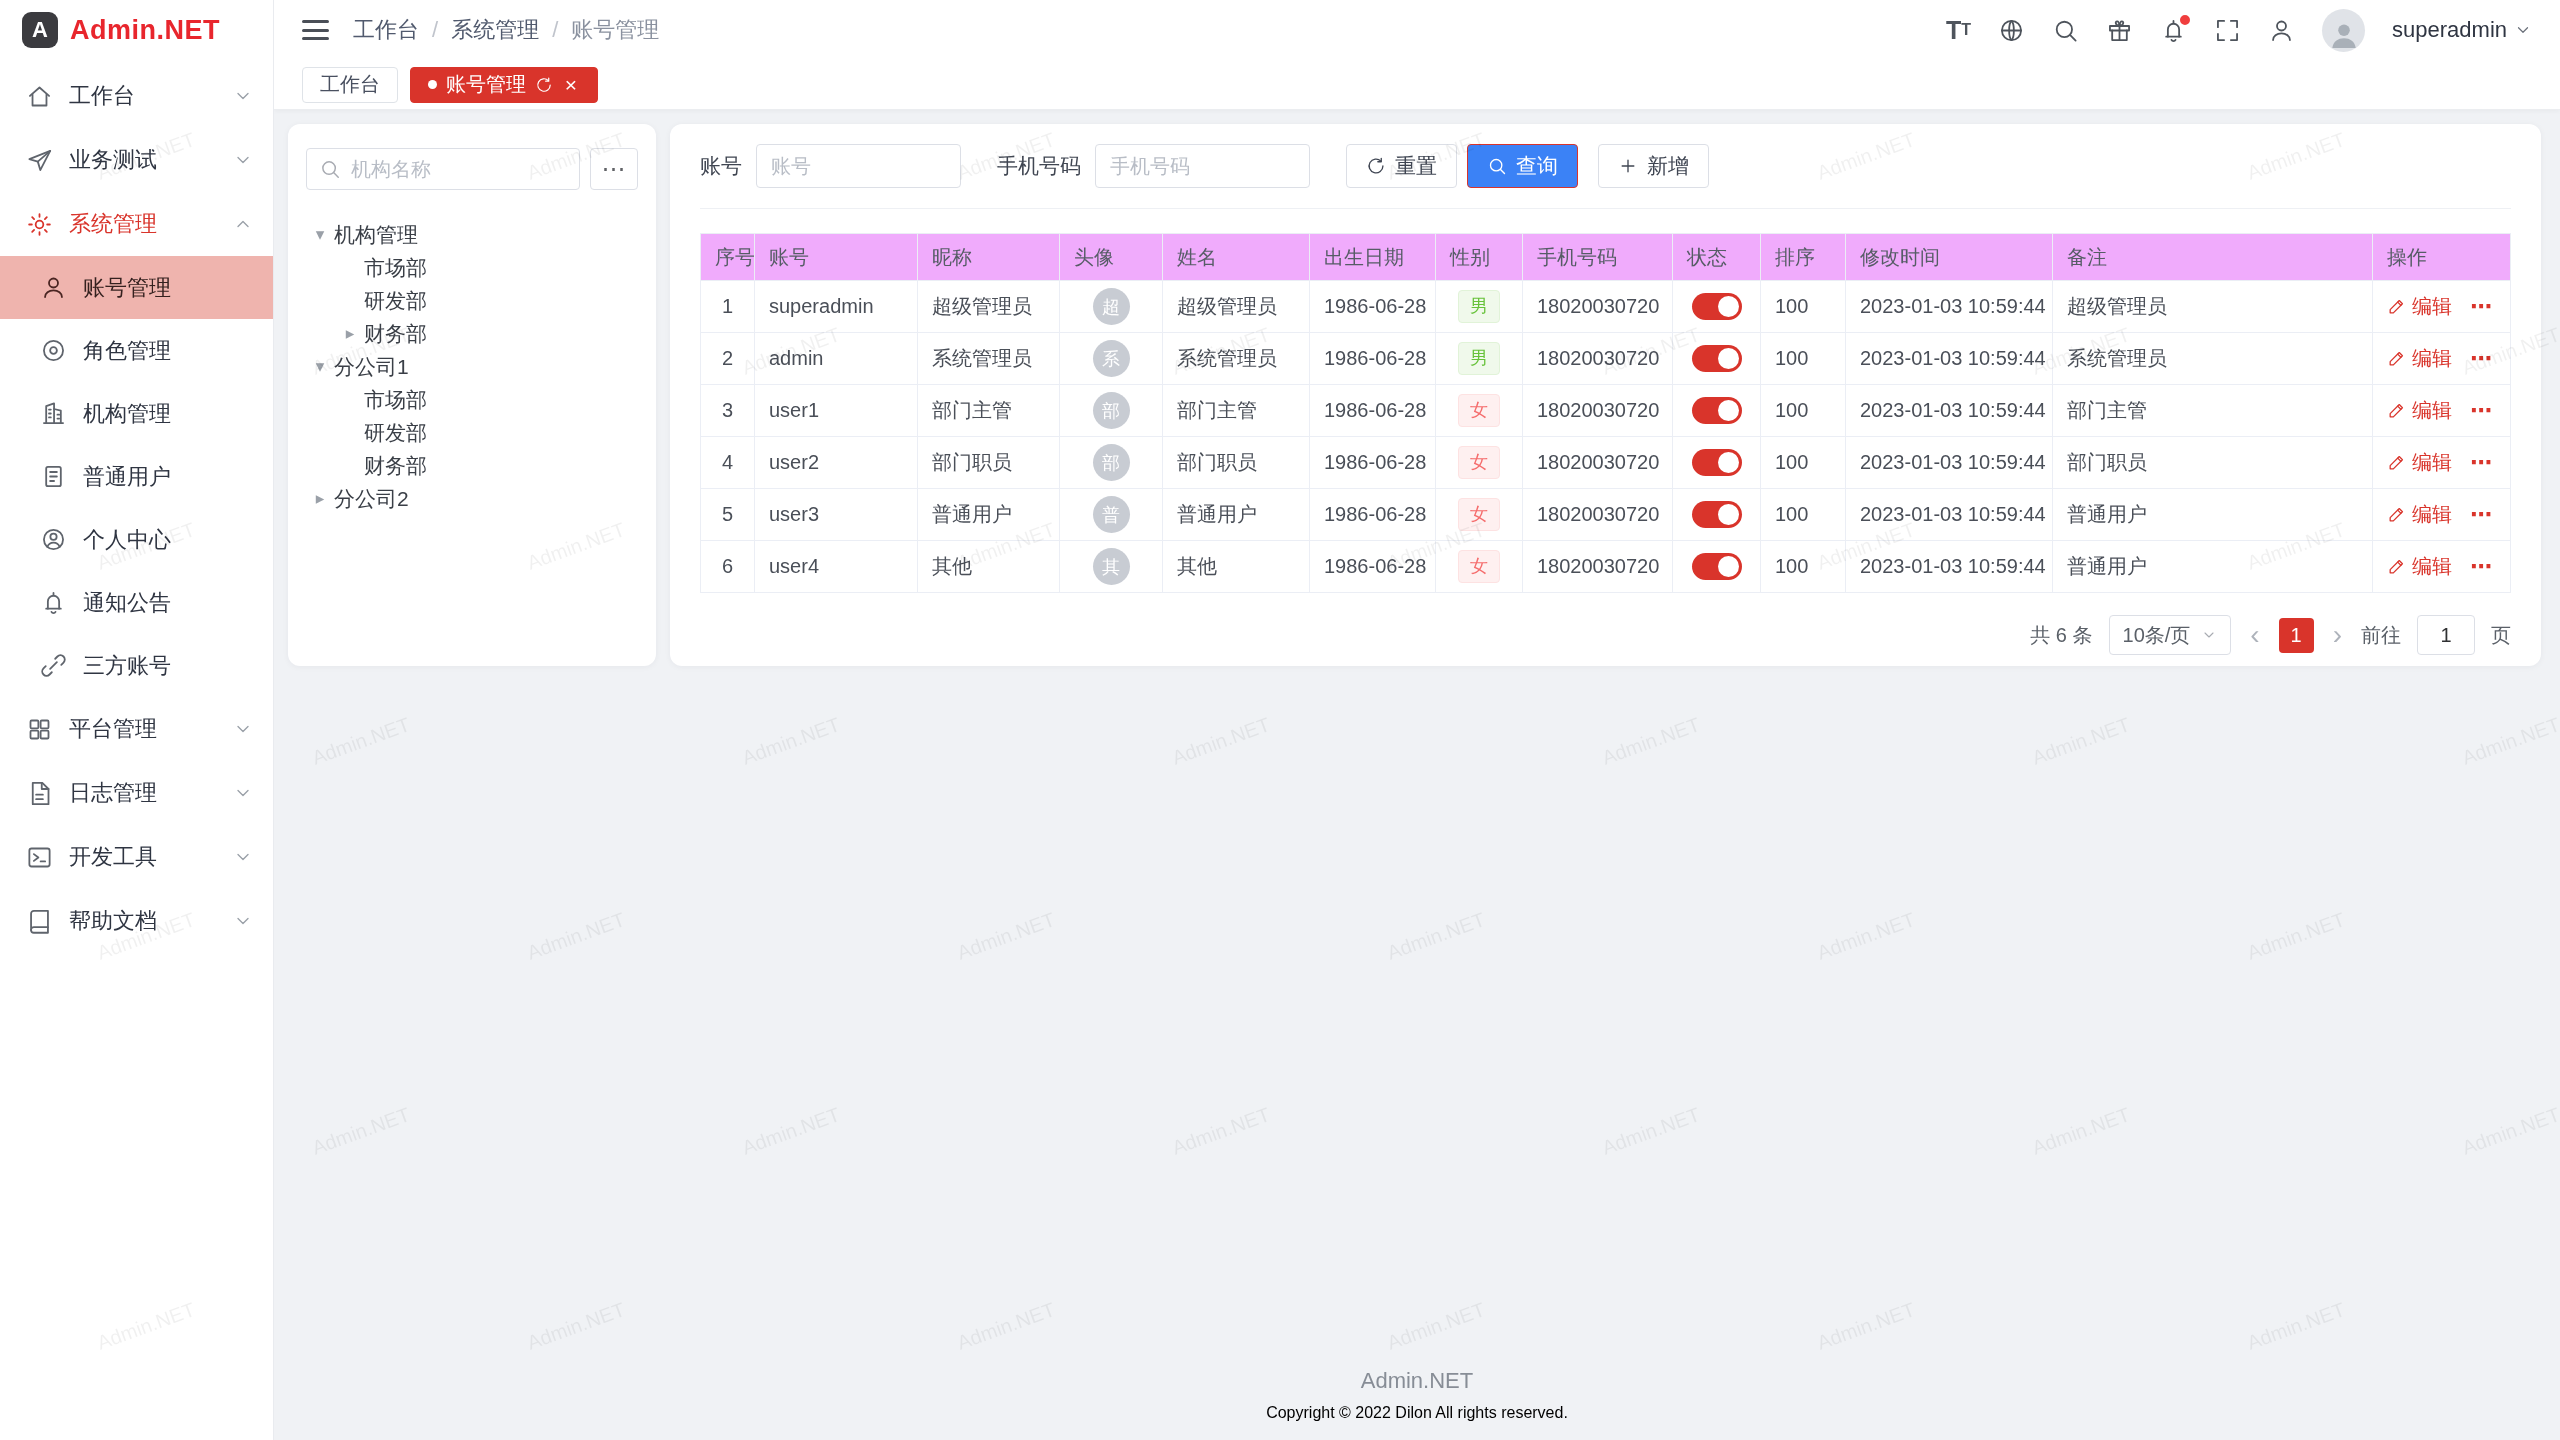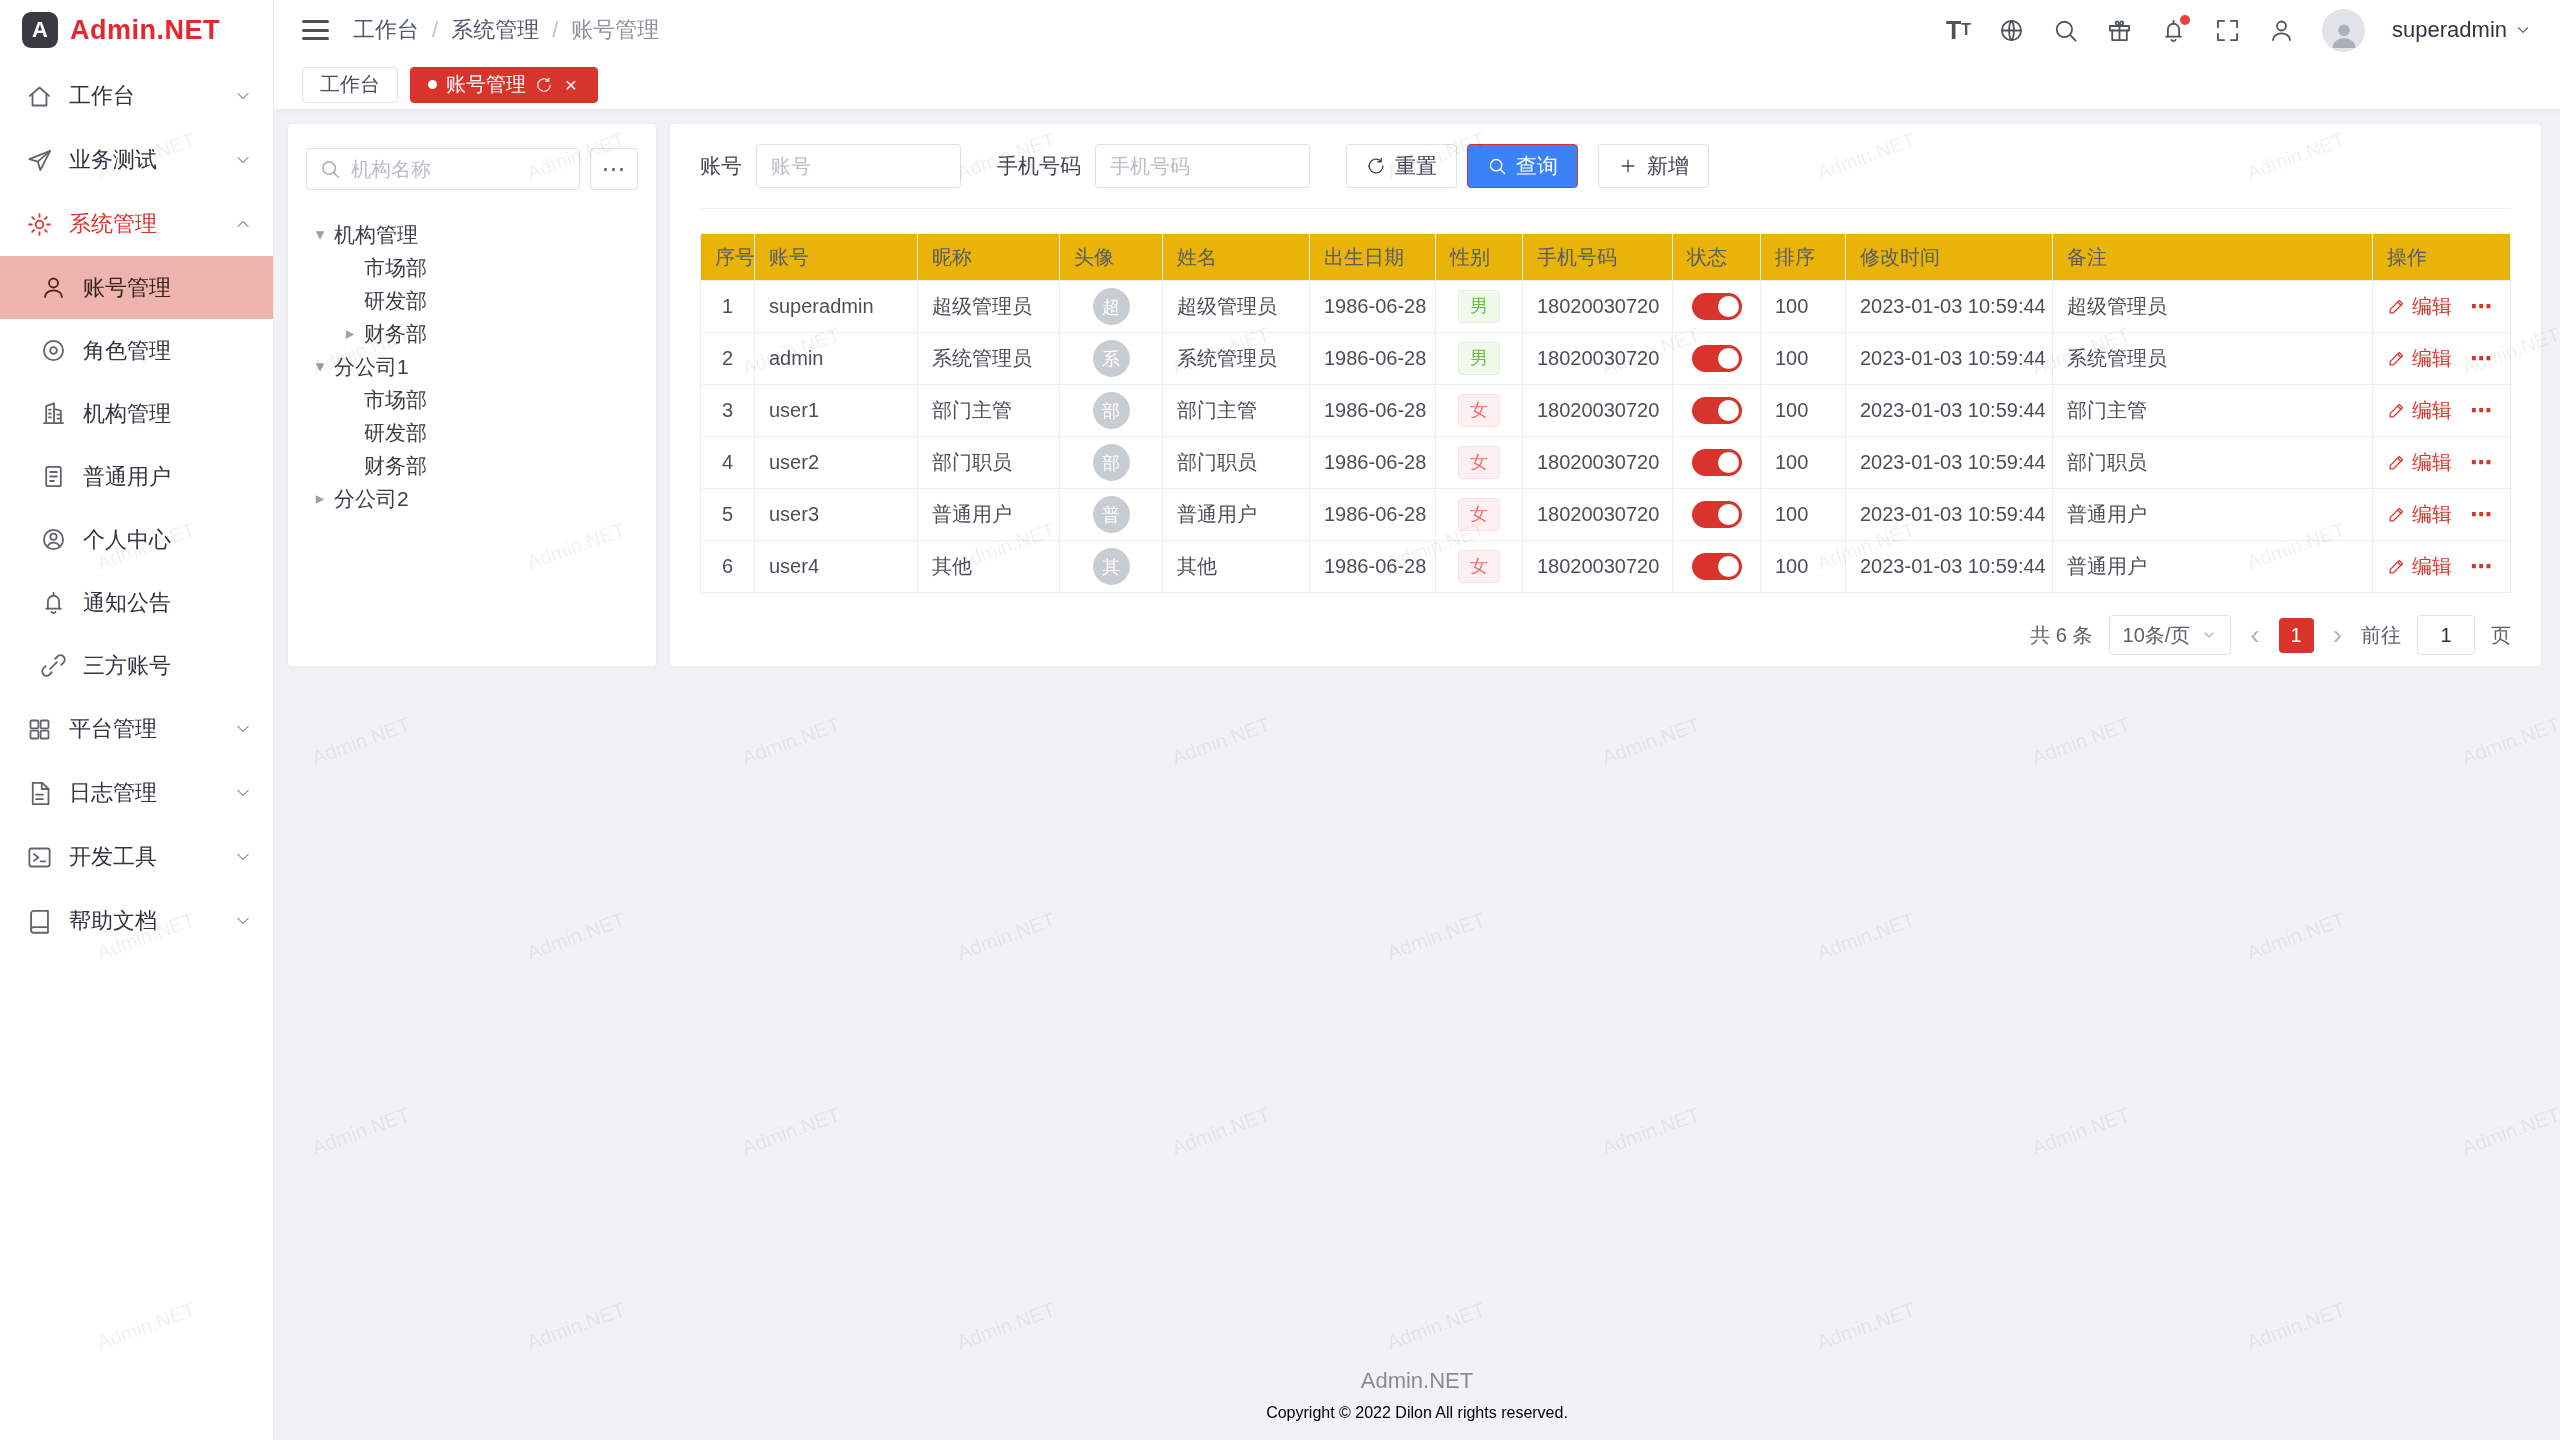--- a/index.html
+++ b/index.html
@@ -47,21 +47,21 @@
 
 
 .tabbar{height:50px;background:#fff;display:flex;align-items:center;gap:12px;padding:0 28px;border-bottom:1px solid #ebedf0;box-shadow:0 2px 4px rgba(0,0,0,.03)}
 .tab{height:36px;display:flex;align-items:center;gap:9px;padding:0 17px;border:1px solid #dfe3e8;border-radius:4px;font-size:20px;color:#495060;background:#fff;cursor:pointer;white-space:nowrap}
 .tab-active{background:#d9342b;border-color:#d9342b;color:#fff}
 .tab-dot{width:9px;height:9px;border-radius:50%;background:#fff;flex-shrink:0}
 .tab-ic{width:18px;height:18px;display:flex;align-items:center;justify-content:center;font-size:21px;line-height:1;cursor:pointer}
 
 
 .content{flex:1;display:flex;align-items:flex-start;gap:14px;padding:14px 24px 0 14px}
-.card{background:#fff;border-radius:4px;box-shadow:0 1px 6px rgba(31,45,61,.05)}
+.card{background:#fff;border-radius:12px;box-shadow:0 1px 6px rgba(31,45,61,.05)}
 .tree-card{width:368px;min-width:368px;height:542px;padding:24px 18px}
 .table-card{flex:1;height:542px;padding:20px 30px 0 30px;display:flex;flex-direction:column}
 
 
 .tree-search-row{display:flex;gap:10px;margin-bottom:28px}
 .tree-search{position:relative;flex:1}
 .tree-search input{width:100%;height:42px;border:1px solid #dcdfe6;border-radius:4px;padding:0 12px 0 44px;font-size:20px;color:#303133;outline:none;background:#fff}
 .tree-search input::placeholder{color:#b8bdc6}
 .ts-icon{position:absolute;left:13px;top:10px;width:22px;height:22px;color:#a8abb2}
 .tree-more{width:48px;height:42px;border:1px solid #dcdfe6;border-radius:4px;display:flex;align-items:center;justify-content:center;color:#606266;font-size:24px;cursor:pointer;letter-spacing:1px;flex-shrink:0}
@@ -78,21 +78,21 @@
 .q-gap{width:36px;flex-shrink:0}
 .q-gap-s{width:10px;flex-shrink:0}
 .q-gap-m{width:20px;flex-shrink:0}
 .btn{height:44px;display:inline-flex;align-items:center;gap:9px;padding:0 19px;border-radius:4px;font-size:21px;cursor:pointer;border:1px solid #dcdfe6;background:#fff;color:#3f4552;font-family:inherit}
 .btn .b-ic{width:20px;height:20px;display:inline-block}
 .btn-primary{background:#3b82f6;border-color:#d9342b;color:#fff}
 
 
 .data-table{border-collapse:collapse;margin-top:24px;table-layout:fixed;width:100%}
 .data-table th,.data-table td{border:1px solid #ebeef5;font-size:20px;padding:0 14px;height:52px;text-align:left;font-weight:normal;color:#4a4f58;overflow:hidden;white-space:nowrap}
-.data-table th{height:47px;color:#565c66;background:#eab308}
+.data-table th{height:47px;color:#565c66;background:#f0abfc}
 .tc{text-align:center !important}
 .avatar-cell{display:inline-flex;width:37px;height:37px;border-radius:50%;background:#c8ccd3;color:#fff;font-size:18px;align-items:center;justify-content:center;vertical-align:middle}
 .tag{display:inline-block;min-width:42px;text-align:center;padding:4px 9px;border-radius:4px;font-size:18px;line-height:1.25}
 .tag-male{background:#f0f9eb;border:1px solid #e1f3d8;color:#67c23a}
 .tag-female{background:#fef0f0;border:1px solid #fde2e2;color:#f56c6c}
 .switch{display:inline-block;width:50px;height:27px;border-radius:14px;background:#dcdfe6;position:relative;vertical-align:middle;cursor:pointer}
 .switch.on{background:#d9342b}
 .switch::after{content:'';position:absolute;left:3px;top:3px;width:21px;height:21px;background:#fff;border-radius:50%}
 .switch.on::after{left:auto;right:3px}
 .op-edit{color:#d9342b;display:inline-flex;align-items:center;gap:6px;cursor:pointer;font-size:20px;vertical-align:middle}

